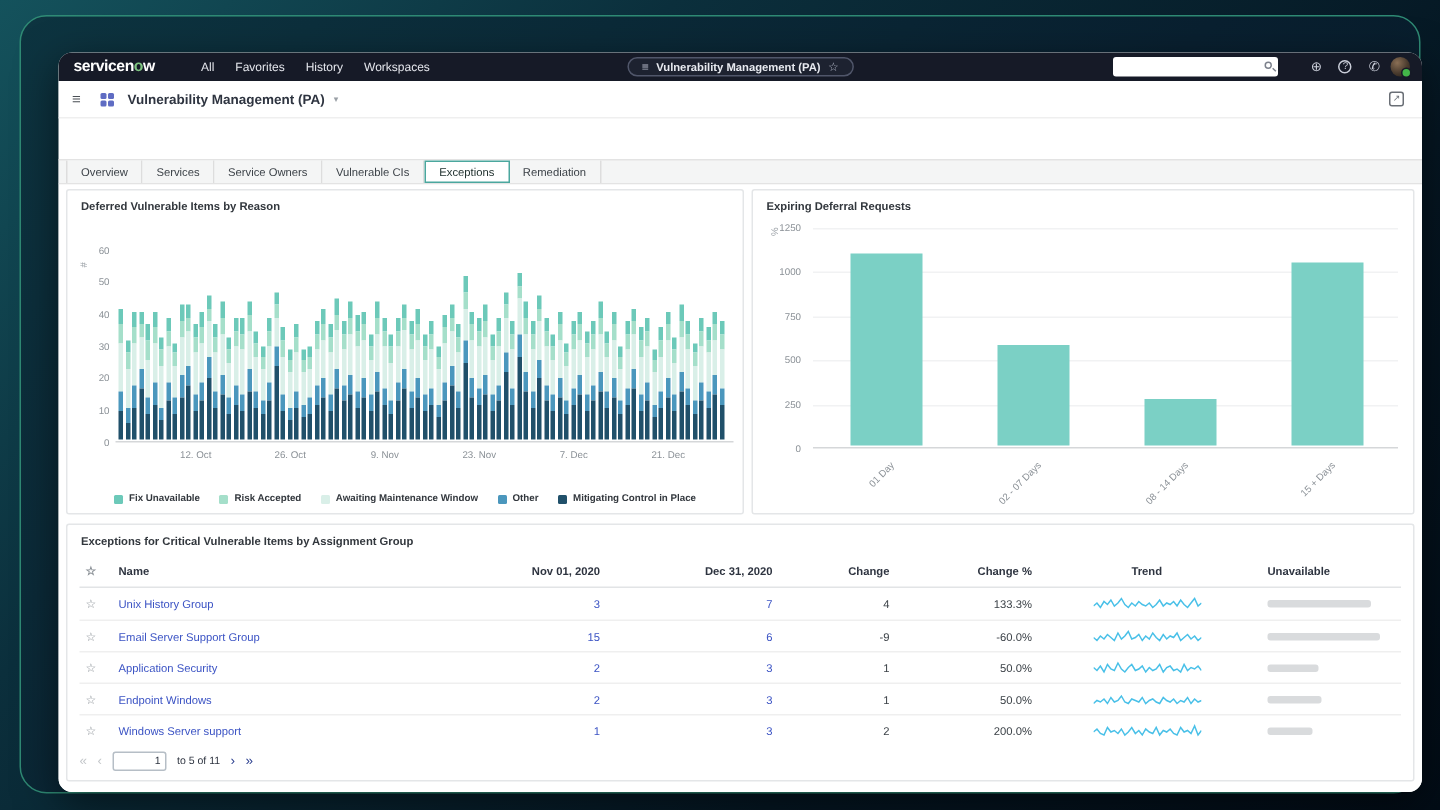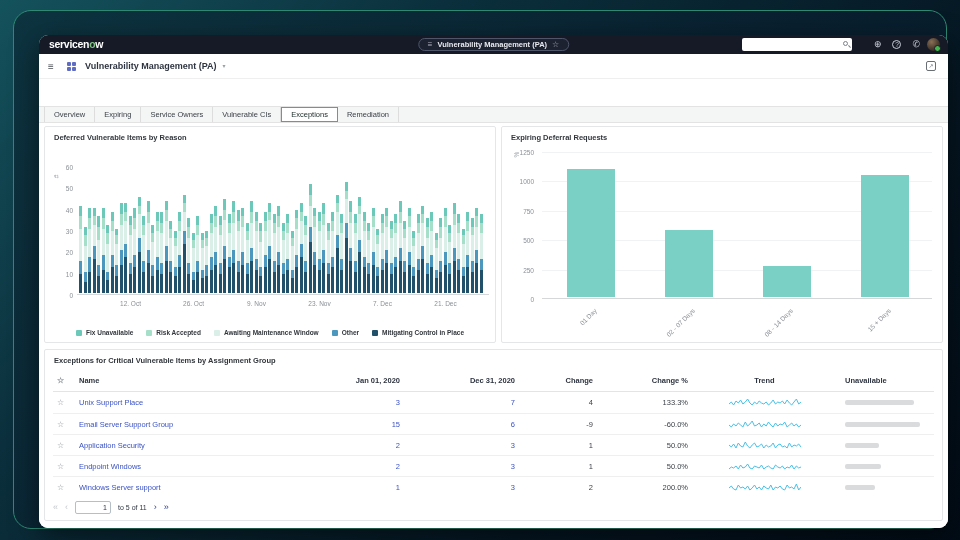--- a/index.html
+++ b/index.html
@@ -106,20 +106,26 @@
   .pg-label { font-size:7px; color:#2e3440; }
 </style>
 </head>
 <body>
 
 <div class="frame">
   <div class="window">
 
     <div class="topnav">
       <div class="logo"><span>servicen</span><span class="green-o">o</span><span>w</span></div>
+      <div class="nav-menu" id="nav-menu">
+          <span>All</span>
+          <span>Favorites</span>
+          <span>History</span>
+          <span>Workspaces</span>
+        </div>
       <div class="nav-pill">
         <span class="pill-eq">≡</span>
         <span class="pill-label">Vulnerability Management (PA)</span>
         <span class="pill-star">☆</span>
       </div>
       <input class="nav-search" value="" style="">
       <span class="mag"></span>
       <div class="nav-icons">
         <span class="nav-ic">⊕</span>
         <span class="nav-ic help">?</span>
@@ -137,21 +143,21 @@
           <i></i>
         </span>
       <span class="ph-title" id="ph-title">Vulnerability Management (PA)</span>
       <span class="ph-caret" id="ph-caret" style="left: 183.531px;">▾</span>
       <span class="ph-export">↗</span>
     </div>
 
 
     <div class="tabbar" id="tabbar">
         <div class="tab">Overview</div>
-        <div class="tab">Expiring</div>
+        <div class="tab">Services</div>
         <div class="tab">Service Owners</div>
         <div class="tab">Vulnerable CIs</div>
         <div class="tab active">Exceptions</div>
         <div class="tab">Remediation</div>
       </div>
 
     <div class="content">
 
       <div class="card" id="left-card">
         <div class="card-title">Deferred Vulnerable Items by Reason</div>
@@ -852,30 +858,30 @@
           <div class="vbar" style="left: 359px; bottom: 45px; height: 122.304px; background: rgb(123, 208, 197);"></div>
           <span class="rot-lab" style="left: 345px; top: 180px; width: 40px; text-align: right;">15 + Days</span>
         </div>
 
       <div class="card" id="table-card">
         <div class="card-title">Exceptions for Critical Vulnerable Items by Assignment Group</div>
         <div class="tbl" id="tbl">
             <div class="trow thead">
               <div class="th star-cell">☆</div>
               <div class="th">Name</div>
-              <div class="th c-right">Jan 01, 2020</div>
+              <div class="th c-right">Nov 01, 2020</div>
               <div class="th c-right">Dec 31, 2020</div>
               <div class="th c-right">Change</div>
               <div class="th c-right">Change %</div>
               <div class="th c-center">Trend</div>
               <div class="th dist-wrap">Unavailable</div>
             </div>
             <div class="trow">
               <div class="td star-cell">☆</div>
-              <div class="td link">Unix Support Place</div>
+              <div class="td link">Unix History Group</div>
               <div class="td link c-right">3</div>
               <div class="td link c-right">7</div>
               <div class="td c-right">4</div>
               <div class="td c-right">133.3%</div>
               <div class="td c-center">
                 <svg width="72" height="13" class="spark">
                   <polyline points="0.0,8.0 2.3,6.0 4.6,9.0 7.0,5.0 9.3,7.0 11.6,4.0 13.9,8.0 16.3,6.0 18.6,3.0 20.9,7.0 23.2,9.0 25.5,6.0 27.9,8.0 30.2,5.0 32.5,7.0 34.8,8.0 37.2,6.0 39.5,9.0 41.8,7.0 44.1,4.0 46.5,8.0 48.8,6.0 51.1,7.0 53.4,5.0 55.7,8.0 58.1,4.0 60.4,7.0 62.7,9.0 65.0,6.0 67.4,3.0 69.7,8.0 72.0,6.0" fill="none" stroke="#49c0e8" stroke-width="1"></polyline>
                 </svg>
               </div>
               <div class="td dist-wrap">

